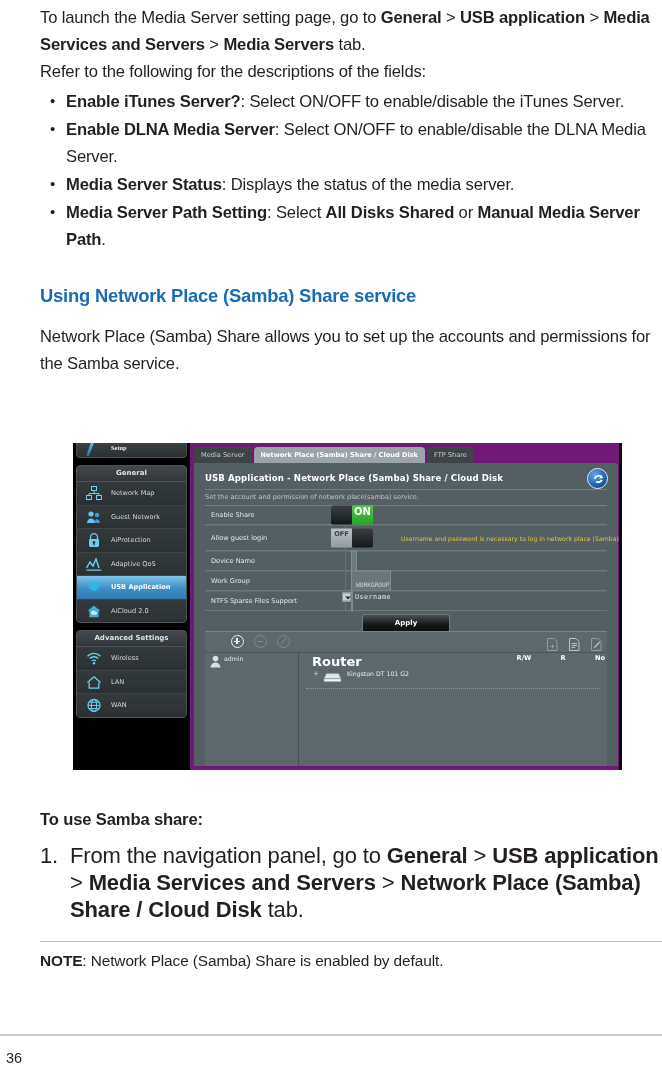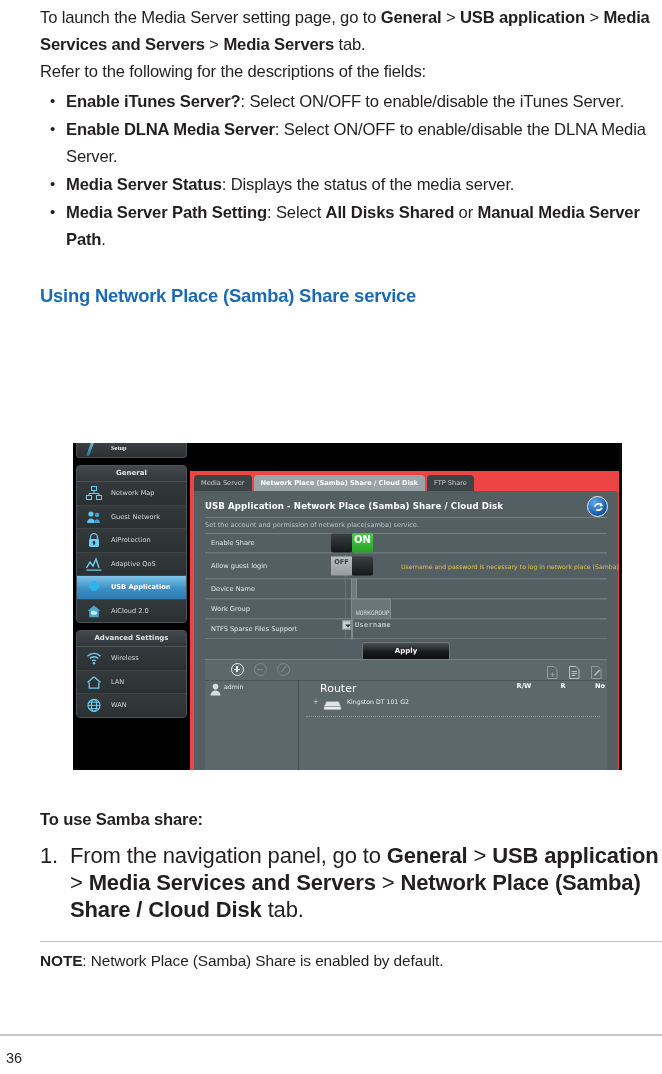--- a/index.html
+++ b/index.html
@@ -231,22 +231,21 @@
   }
   .ni-icon svg { display: block; }
 
   
   .main {
     position: absolute;
     left: 117px;
     top: 0;
     width: 432px;
     height: 327px;
-    background: #ef4444;
-    margin-top: 28px;
+    background: #701a75;
   }
   .tabs {
     position: absolute;
     left: 4px;
     top: 4px;
     height: 16px;
   }
   .tab {
     position: relative;
     float: left;
@@ -574,23 +573,23 @@
     position: absolute;
     left: 94px; right: 0;
     top: 0; bottom: 0;
   }
   .tree-head {
     position: relative;
     height: 14px;
   }
   .tree-head .th-router {
     position: absolute;
-    left: 21px; top: 2px;
-    font-size: 11px;
-    font-weight: normal;
+    left: 13px; top: 2px;
+    font-size: 13px;
+    font-weight: bold;
     color: #ffffff;
   }
   .tree-head .col {
     position: absolute;
     top: 2px;
     font-size: 6.6px;
     font-weight: bold;
     color: #ffffff;
     text-align: center;
     width: 22px;
@@ -666,20 +665,21 @@
       <li><b>Enable iTunes Server?</b><span>: Select ON/OFF to enable/disable the iTunes Server.</span></li>
       <li><b>Enable DLNA Media Server</b><span>: Select ON/OFF to enable/disable the DLNA Media Server.</span></li>
       <li><b>Media Server Status</b><span>: Displays the status of the media server.</span></li>
       <li><b>Media Server Path Setting</b><span>: Select </span><b>All Disks Shared</b><span> or </span><b>Manual Media Server Path</b><span>.</span></li>
     </ul>
 
     <div style="height:31px"></div>
     <h2 class="section-head">Using Network Place (Samba) Share service</h2>
 
     <div style="height:16px"></div>
+    <p class="para">Network Place (Samba) Share allows you to set up the accounts and permissions for the Samba service.</p>
   </div>
 
   <div class="shot">
 
     <div class="nav">
       <div class="nav-inner">
 
         <div class="nav-qis">
           <span class="qis-slash"></span>
           <span class="qis-label">Setup</span>

